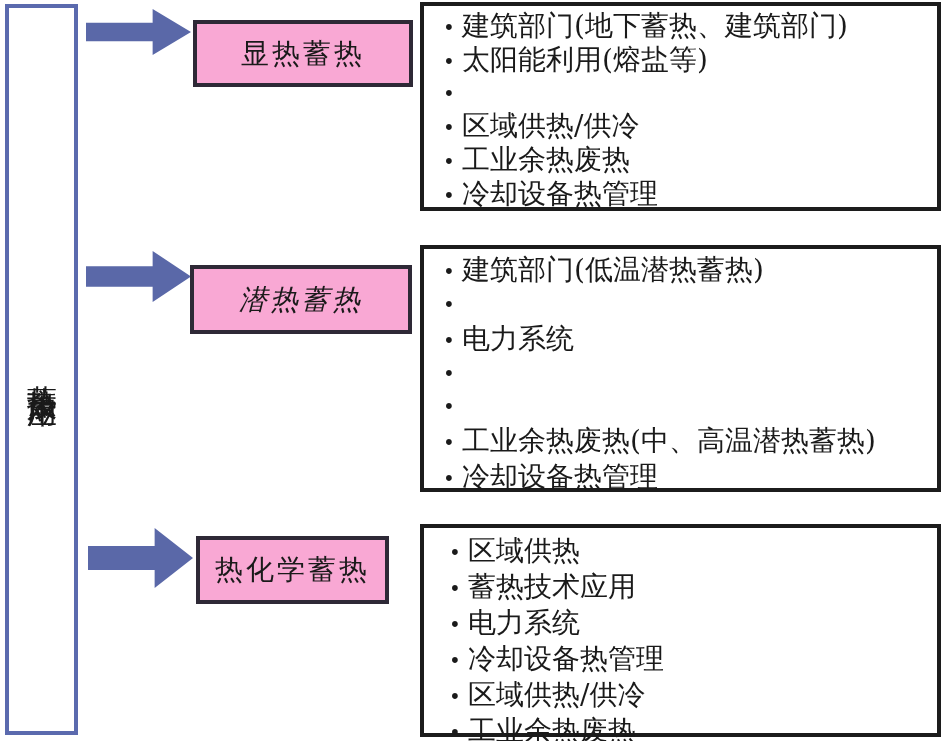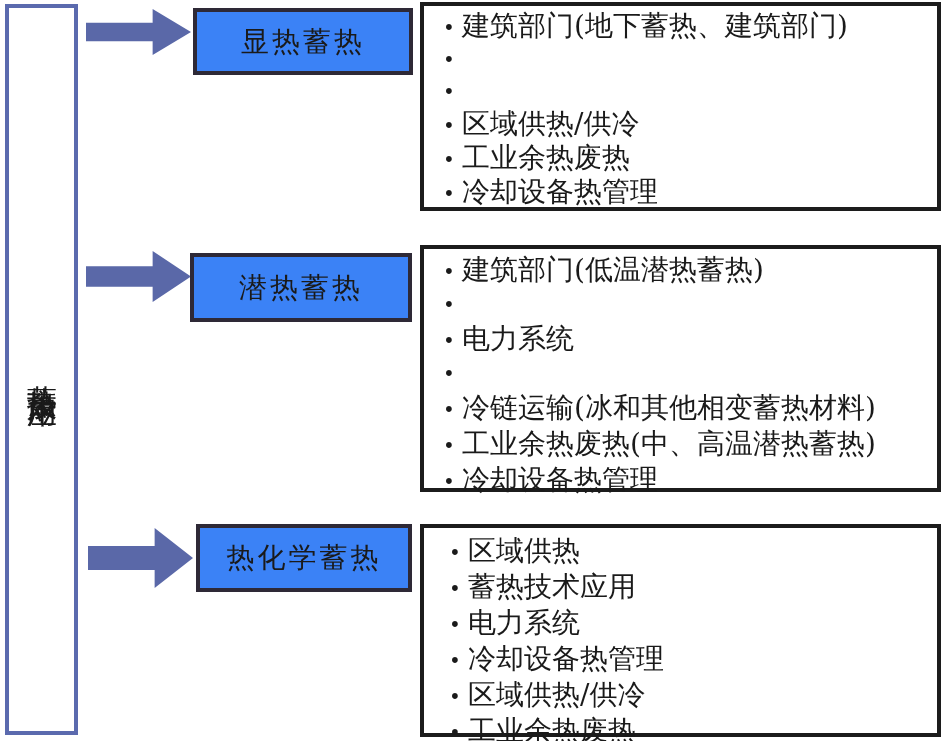--- a/index.html
+++ b/index.html
@@ -38,30 +38,31 @@
   .arrow { position: absolute; }
   .arrow svg { display: block; width: 100%; height: 100%; }
   .arrow-1 { left: 86px; top: 9px;   width: 105px; height: 46px; }
   .arrow-2 { left: 86px; top: 251px; width: 105px; height: 51px; }
   .arrow-3 { left: 88px; top: 528px; width: 105px; height: 60px; }
 
   
   .branch-label {
     position: absolute;
     border: 4px solid #2e2936;
-    background: #3b82f6;
+    background: #f9a8d4;
     display: flex;
     align-items: center;
     justify-content: center;
     font-size: 28px;
     letter-spacing: 3px;
+    margin-top: 12px;
   }
   .branch-label-1 { left: 193px; top: 8px;   width: 220px; height: 67px; }
-  .branch-label-2 { left: 190px; top: 253px; width: 222px; height: 69px; }
-  .branch-label-3 { left: 196px; top: 524px; width: 216px; height: 68px; text-align: center; }
+  .branch-label-2 { left: 190px; top: 253px; width: 222px; height: 69px; font-style: italic; }
+  .branch-label-3 { left: 196px; top: 524px; width: 193px; height: 68px; text-align: center; }
 
   
   .list-box {
     position: absolute;
     border: 4px solid #1c1c1c;
     background: #ffffff;
   }
   .list-box-1 { left: 420px; top: 2px;   width: 521px; height: 209px; }
   .list-box-2 { left: 420px; top: 245px; width: 521px; height: 247px; }
   .list-box-3 { left: 420px; top: 524px; width: 521px; height: 213px; }
@@ -129,20 +130,21 @@
   </div>
 
   <div class="list-box list-box-1">
     <ul>
       <li>
         <span class="dot">•</span>
         <span>建筑部门(地下蓄热、建筑部门)</span>
       </li>
       <li>
         <span class="dot">•</span>
+        <span>太阳能利用(熔盐等)</span>
       </li>
       <li>
         <span class="dot">•</span>
       </li>
       <li>
         <span class="dot">•</span>
         <span>区域供热/供冷</span>
       </li>
       <li>
         <span class="dot">•</span>
@@ -166,21 +168,20 @@
       </li>
       <li>
         <span class="dot">•</span>
         <span>电力系统</span>
       </li>
       <li>
         <span class="dot">•</span>
       </li>
       <li>
         <span class="dot">•</span>
-        <span>冷链运输(冰和其他相变蓄热材料)</span>
       </li>
       <li>
         <span class="dot">•</span>
         <span>工业余热废热(中、高温潜热蓄热)</span>
       </li>
       <li>
         <span class="dot">•</span>
         <span>冷却设备热管理</span>
       </li>
     </ul>

